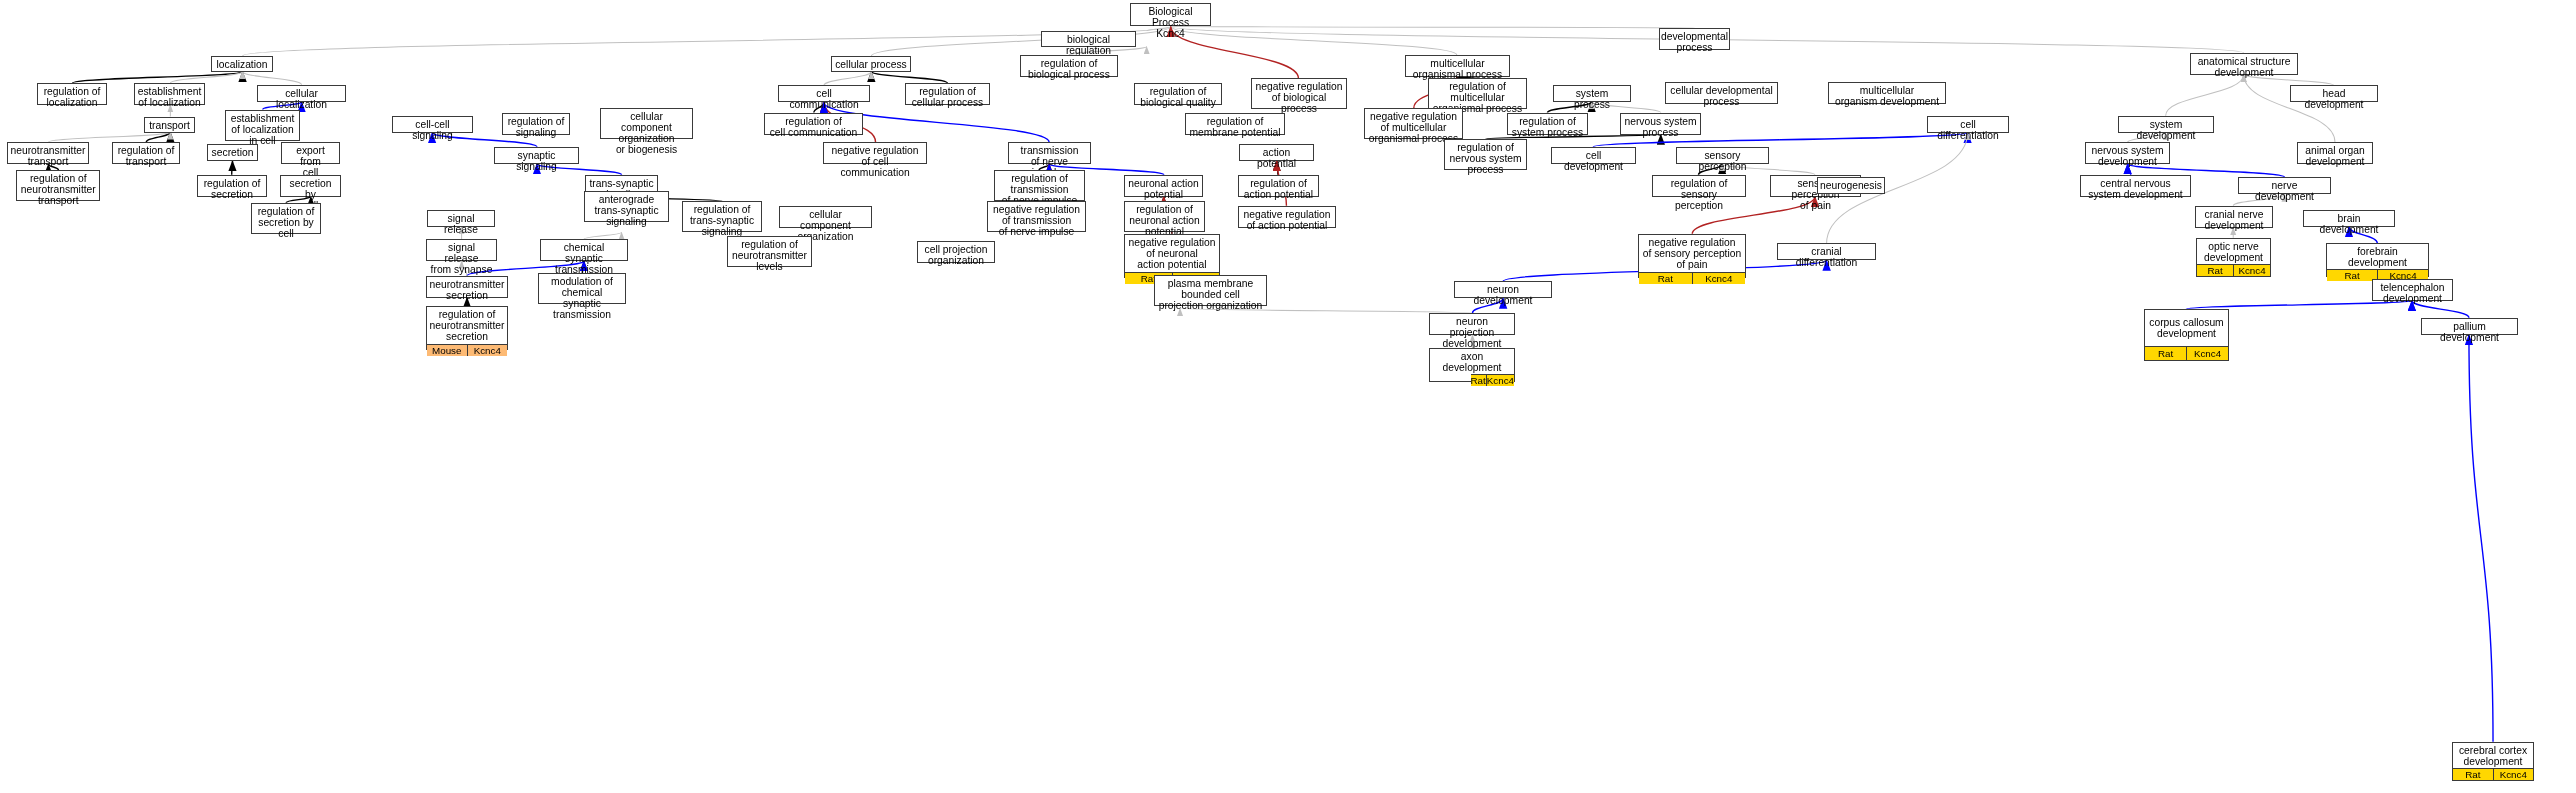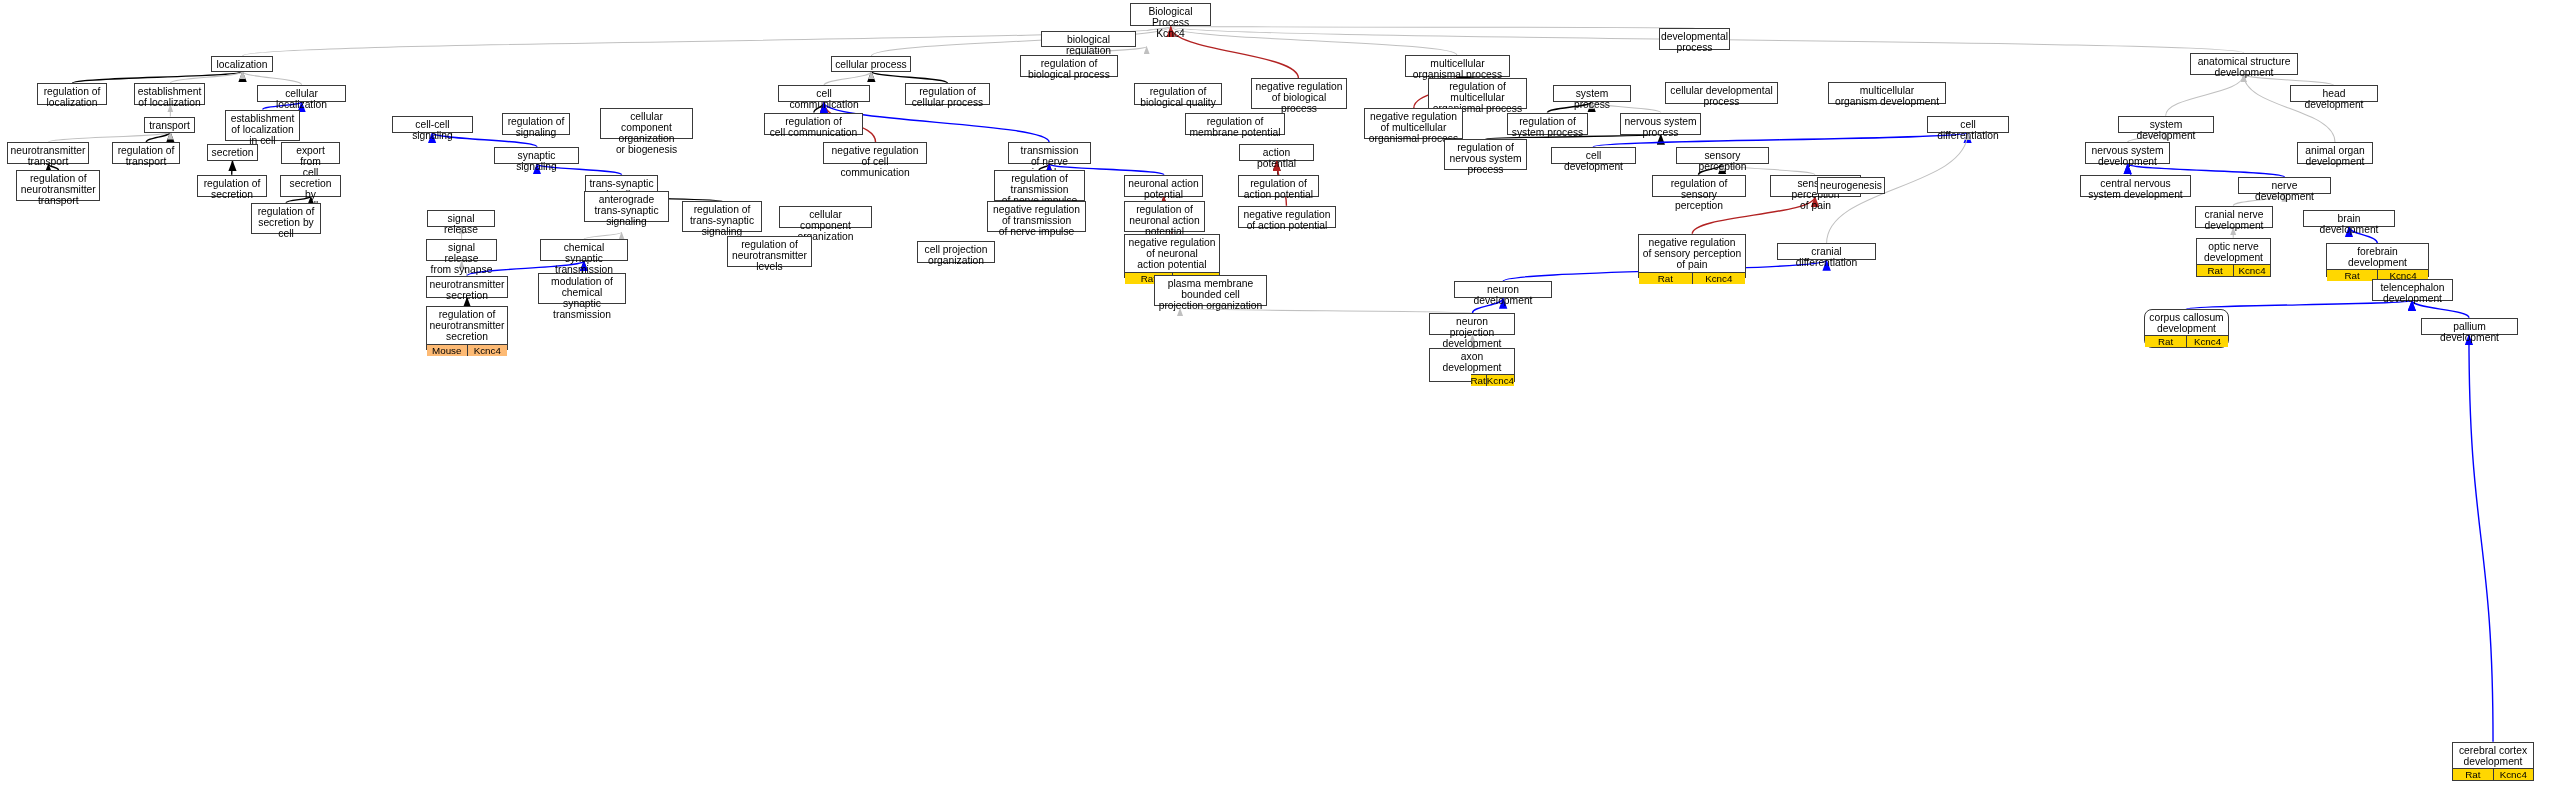--- a/index.html
+++ b/index.html
@@ -451,21 +451,21 @@
 secretion</div>
         <div class="evid mouse">
           <div class="sp">Mouse</div>
           <div class="gn">Kcnc4</div>
         </div>
       </div>
       <div class="node" style="left: 1429px; top: 313px; width: 86px; height: 22px;">
         <div class="ttl">neuron projection
 development</div>
       </div>
-      <div class="node" style="left: 2144px; top: 309px; width: 85px; height: 39px; border-radius: 8px;">
+      <div class="node" style="left: 2144px; top: 309px; width: 85px; height: 52px;">
         <div class="ttl">corpus callosum
 development</div>
         <div class="evid rat">
           <div class="sp">Rat</div>
           <div class="gn">Kcnc4</div>
         </div>
       </div>
       <div class="node" style="left: 2421px; top: 318px; width: 97px; height: 17px;">
         <div class="ttl">pallium development</div>
       </div>

